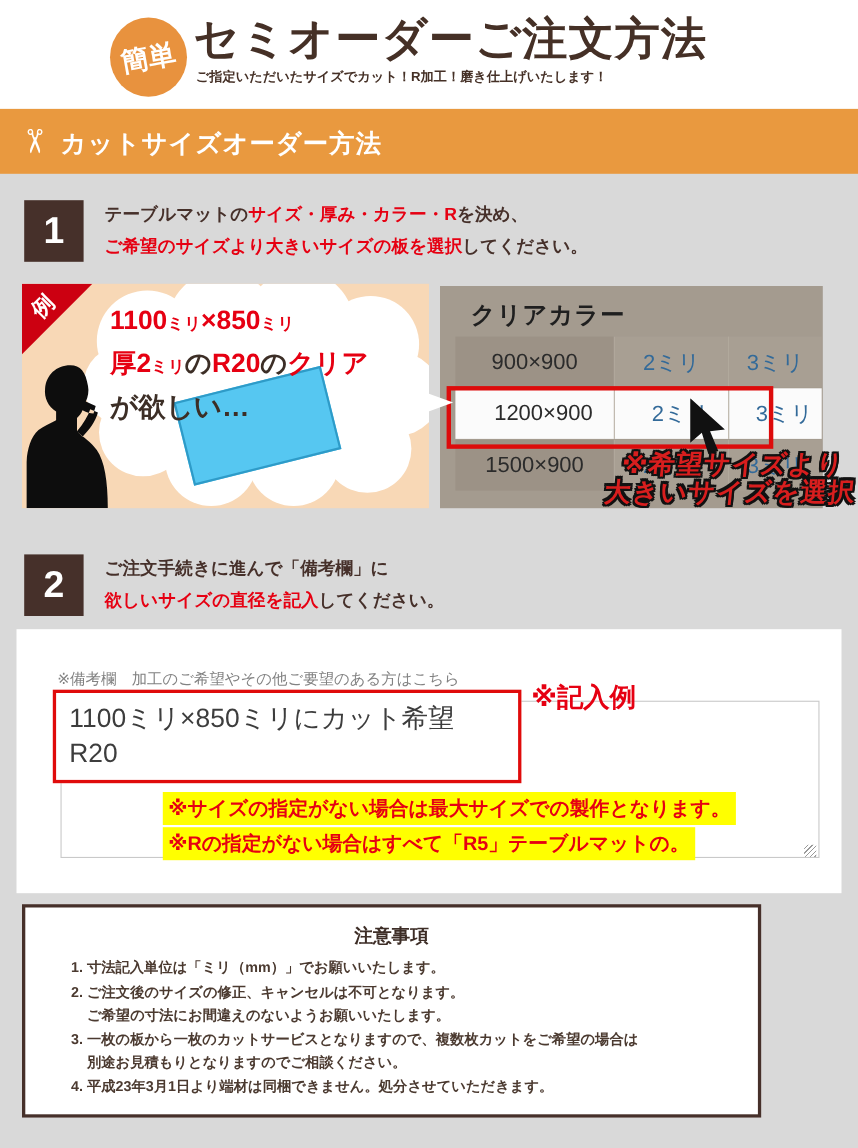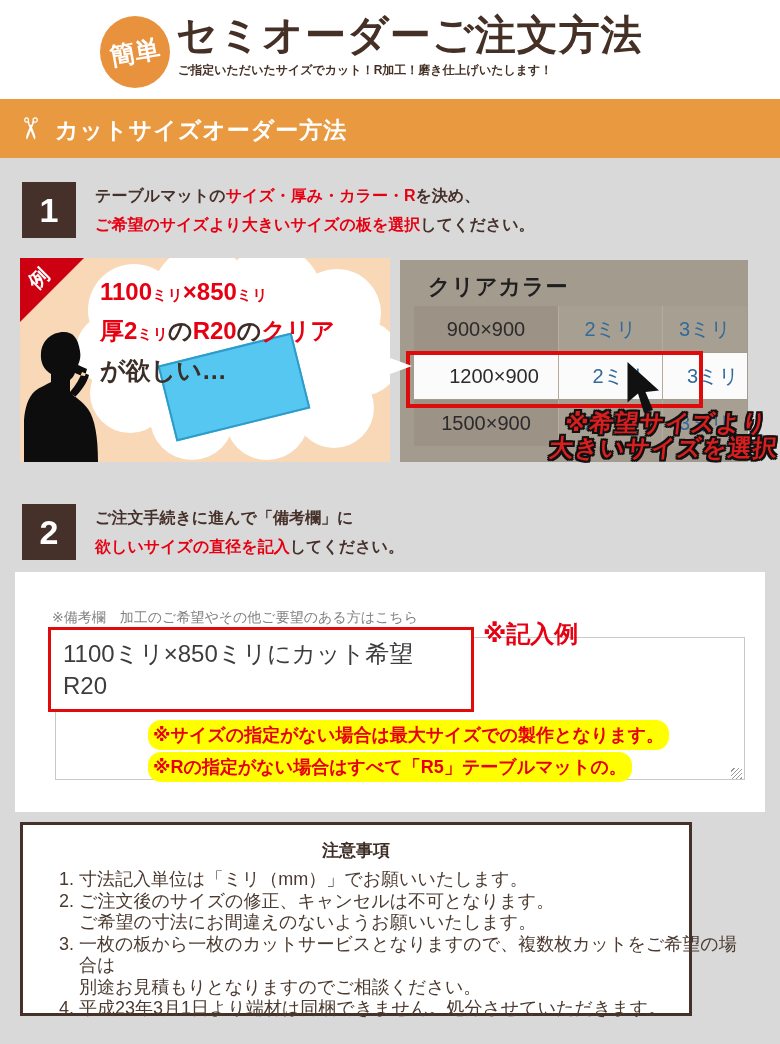--- a/index.html
+++ b/index.html
@@ -68,30 +68,30 @@
   
   .form-panel { position:absolute; left:15px; top:572px; width:750px; height:240px; background:#fff; }
   .remarks-label { position:absolute; left:40px; top:10px; font-size:15px; font-weight:bold; color:#3a3a3a;margin-top:44px; }
   .remarks-helper { position:absolute; left:37px; top:37px; font-size:14px; color:#828282; }
   .tbox { position:absolute; left:40px; top:65px; width:690px; height:143px; background:#fff; border:1px solid #c9c9c9; }
   .red-box { position:absolute; left:33px; top:55px; width:426px; height:85px; background:#fff;
              border:3px solid #e00b0b; z-index:2; font-size:24px; color:#3d3d3d; line-height:32px;
              padding:8px 0 0 12px; white-space:pre-line; }
   .example-tag { position:absolute; left:468px; top:46px; font-size:24px; font-weight:bold; color:#e60012; z-index:2; }
   .warn { position:absolute; left:133px; background:#ffff00; color:#e60012; font-size:18px; font-weight:bold;
-          padding:3px 5px; z-index:3; white-space:nowrap;border-radius:13px; }
+          padding:3px 5px; z-index:3; white-space:nowrap; }
   .warn1 { top:148px; } .warn2 { top:180px; }
   .resize-handle { position:absolute; left:716px; top:196px; width:11px; height:11px; z-index:1;
                    background:repeating-linear-gradient(135deg,transparent 0 2px,#999 2px 3px); }
 
   
   .notes-box { position:absolute; left:20px; top:822px; width:672px; height:194px; background:#fff; border:3px solid #46302a; }
   .notes-title { position:absolute; left:0; top:14px; width:100%; text-align:center; font-size:17px; font-weight:bold; color:#3d2d26; }
-  .notes-list { position:absolute; left:32px; top:44px; width:690px; font-size:18px; color:#4b3a30;
-                line-height:21.5px; padding-left:24px; font-weight:normal; }
+  .notes-list { position:absolute; left:32px; top:44px; width:690px; font-size:13px; color:#4b3a30;
+                line-height:21.5px; padding-left:24px; font-weight:bold; }
   .notes-list li { white-space:pre-line; }
 </style>
 </head>
 <body>
 
 <div id="page">
 
   <div class="header">
     <div class="badge">
       <span>簡単</span>

